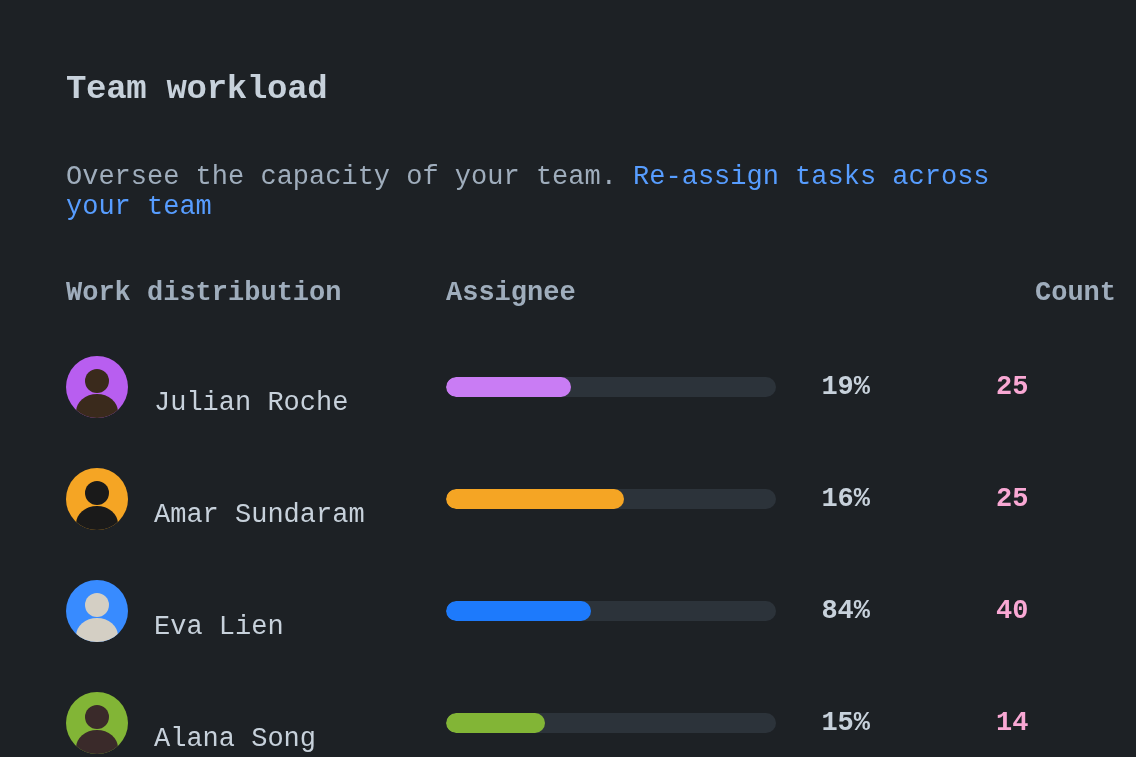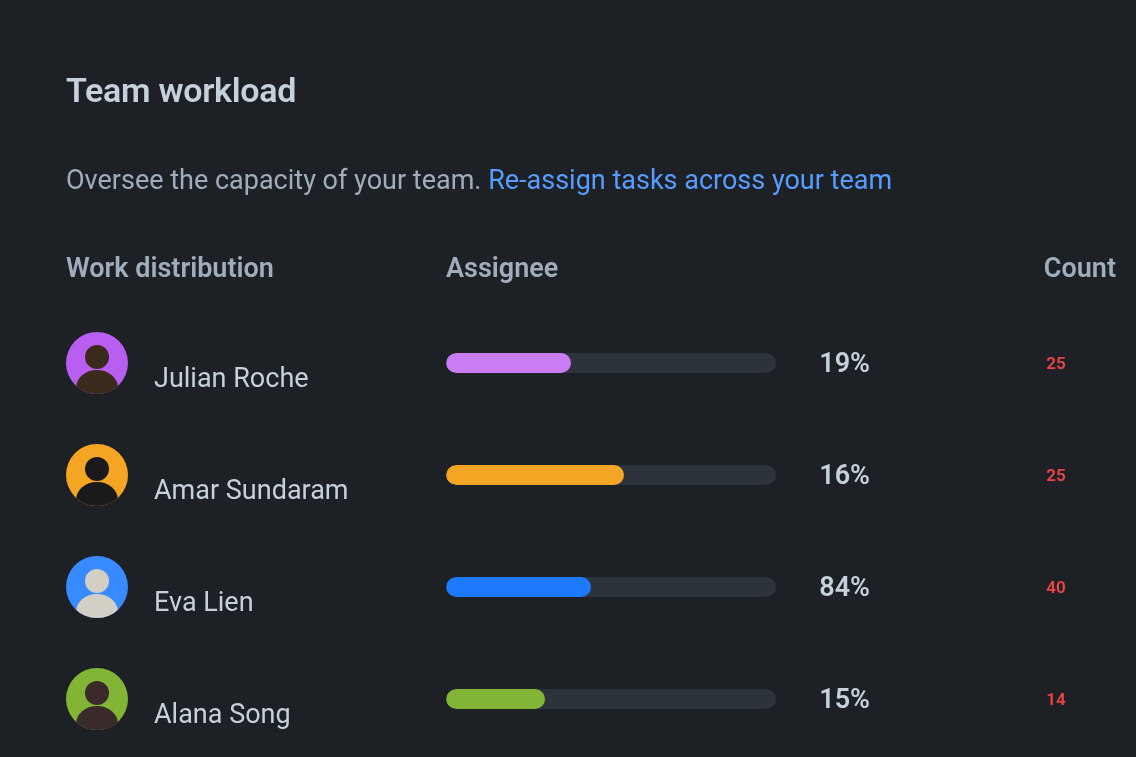--- a/index.html
+++ b/index.html
@@ -6,20 +6,21 @@
     html, body {
       width: 1136px;
       height: 757px;
       background: #1d2125;
       font-family: -apple-system, BlinkMacSystemFont, "Segoe UI", Roboto, Helvetica, Arial, sans-serif;
       color: #c7d1db;
       overflow: hidden;
     }
     .container {
       padding: 70px 66px 0 66px;
+      font-family: Liberation Mono, monospace;
     }
     .title {
       font-size: 34px;
       font-weight: 600;
       color: #c7d1db;
       letter-spacing: -0.3px;
       margin-bottom: 54px;
     }
     .subtitle {
       font-size: 27px;
@@ -79,24 +80,24 @@
     }
     .pct {
       font-size: 27px;
       font-weight: 600;
       color: #c7d1db;
       text-align: right;
       padding-right: 6px;
     }
     .spacer { }
     .count {
-      font-size: 17px;
-      font-weight: 600;
-      color: #ef4444;
-      text-align: center;
+      font-size: 27px;
+      font-weight: 600;
+      color: #f9a8d4;
+      text-align: left;
       cursor: pointer;
     }
   </style>
 </head>
 <body>
 
 <div class="container">
   <h1 class="title">Team workload</h1>
   <p class="subtitle">
     <span>Oversee the capacity of your team. </span><span class="link">Re-assign tasks across your team</span>

